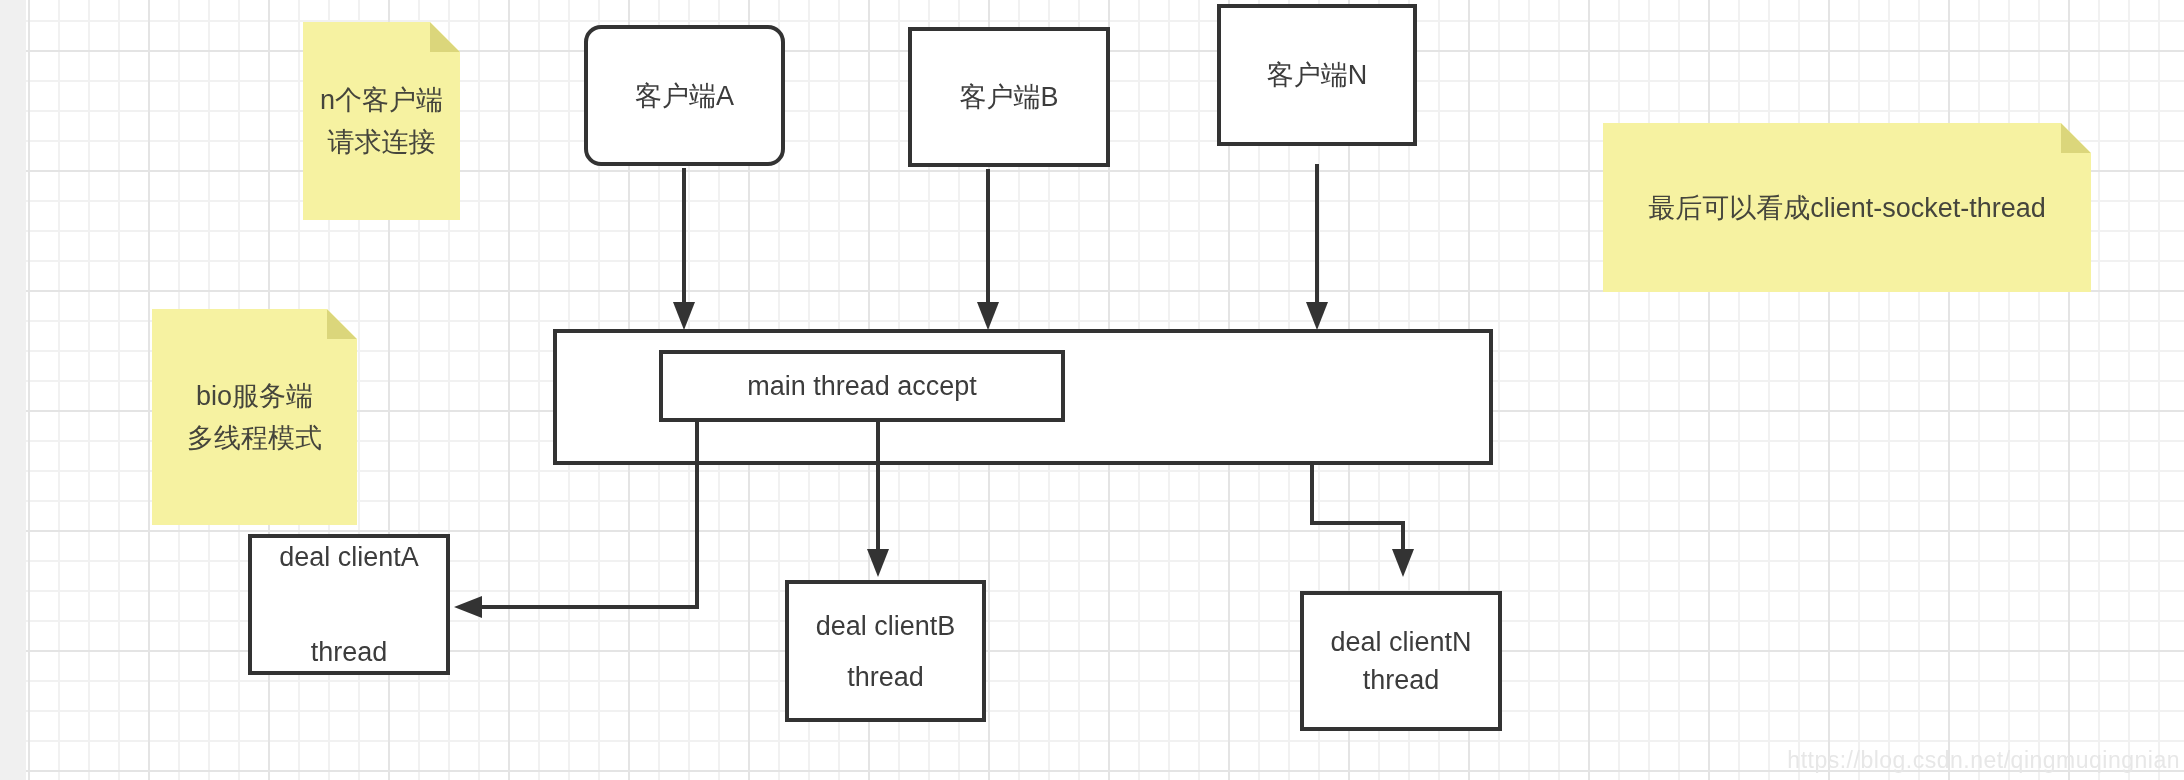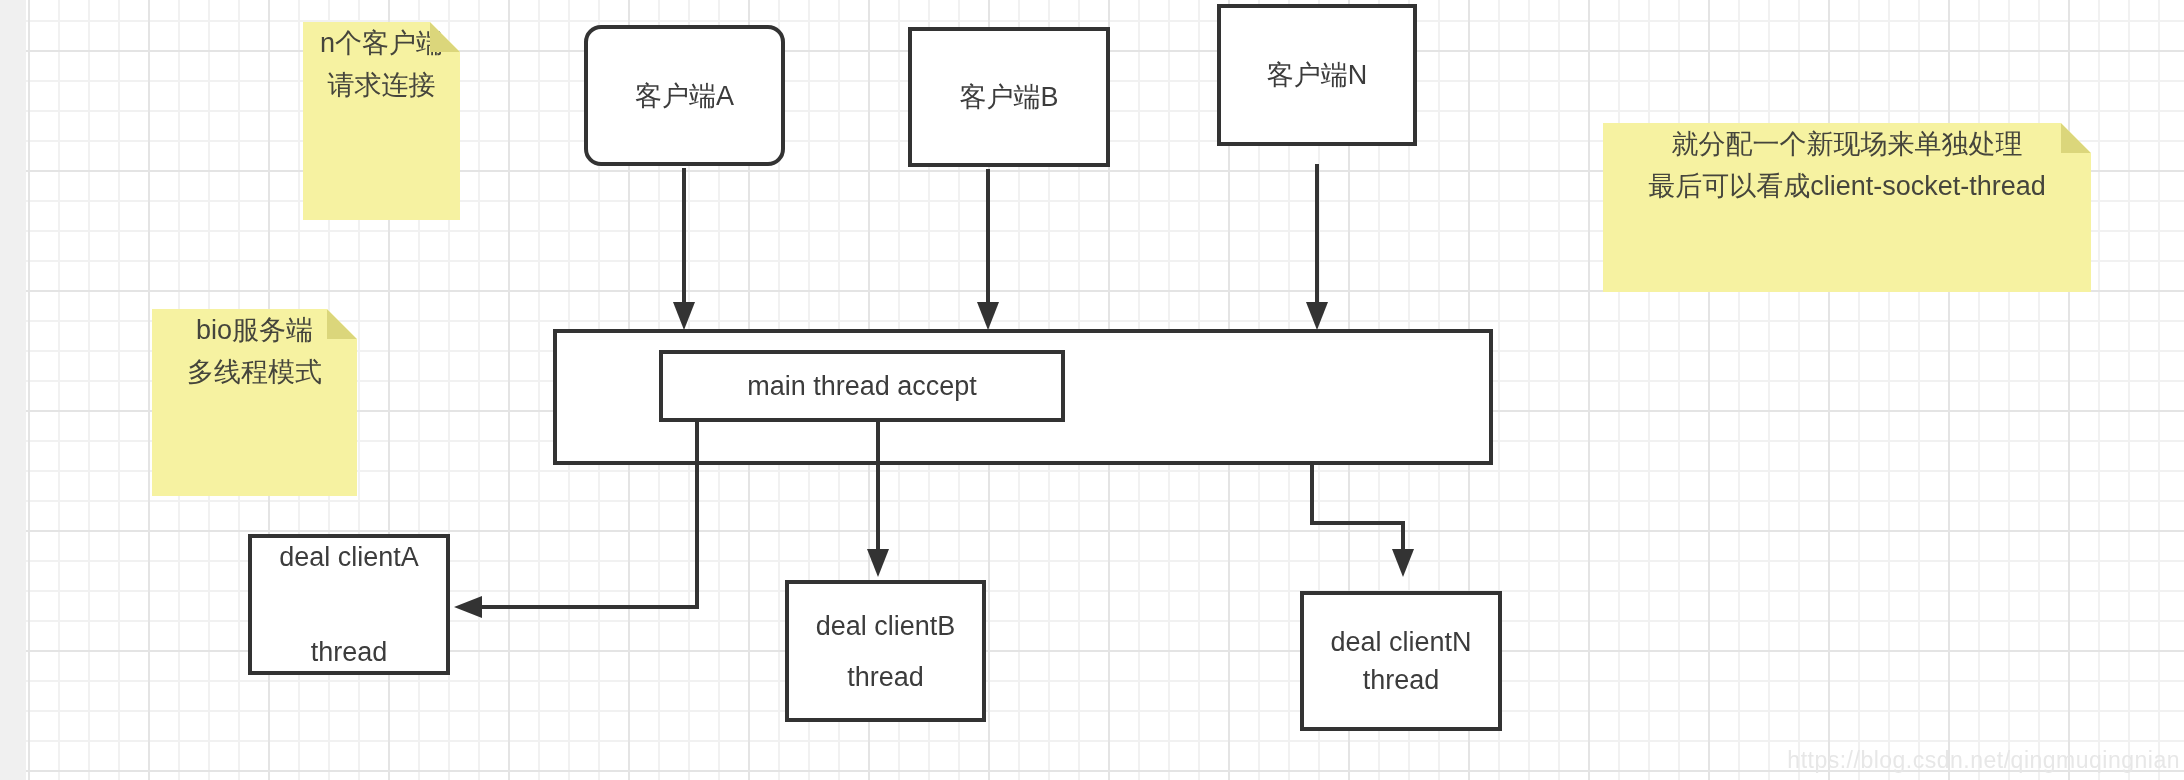--- a/index.html
+++ b/index.html
@@ -40,36 +40,36 @@
   .node-client-n { left: 1217px; top: 4px; width: 200px; height: 142px; }
   .node-server   { left: 553px; top: 329px; width: 940px; height: 136px; z-index: 3; }
   .node-main     { left: 659px; top: 350px; width: 406px; height: 72px;  z-index: 4; }
   .node-deal-a   { left: 248px;  top: 534px; width: 202px; height: 141px; justify-content: space-between; }
   .node-deal-b   { left: 785px;  top: 580px; width: 201px; height: 142px; gap: 13px; }
   .node-deal-n   { left: 1300px; top: 582px; width: 202px; height: 140px; margin-top: 9px; }
   .sticky {
     position: absolute;
     background: #f6f2a1;
     display: flex; flex-direction: column;
-    align-items: center; justify-content: flex-start;
+    align-items: center; justify-content: center;
     color: #45453c;
     font-size: 27px;
     line-height: 42px;
     text-align: center;
     z-index: 3;
     clip-path: polygon(0 0, calc(100% - 30px) 0, 100% 30px, 100% 100%, 0 100%);
   }
   .sticky .fold {
     position: absolute; top: 0; right: 0;
     width: 30px; height: 30px;
     background: #dbd67b;
     clip-path: polygon(0 0, 100% 100%, 0 100%);
   }
   .sticky-clients { left: 303px;  top: 22px;  width: 157px; height: 198px; }
-  .sticky-bio     { left: 152px;  top: 309px; width: 205px; height: 187px; }
+  .sticky-bio     { left: 152px;  top: 309px; width: 205px; height: 216px; }
   .sticky-explain { left: 1603px; top: 123px; width: 488px; height: 169px; }
   .wires { position: absolute; left: 0; top: 0; z-index: 5; pointer-events: none; }
   .wires path { stroke: #333333; stroke-width: 4px; fill: none; }
   .wires polygon { fill: #333333; stroke: none; }
   .watermark {
     position: absolute; right: 4px; bottom: 6px;
     color: #e7e7e7; font-size: 23px; letter-spacing: 0.5px;
     z-index: 6;
   }
 </style>
@@ -87,21 +87,20 @@
   </div>
 
   <div class="sticky sticky-bio">
     <span class="fold"></span>
     <span>bio服务端</span>
     <span>多线程模式</span>
   </div>
 
   <div class="sticky sticky-explain">
     <span class="fold"></span>
-    <span>就分配一个新现场来单独处理</span>
     <span>最后可以看成client-socket-thread</span>
   </div>
 
   <div class="node node-client-a">
     <span>客户端A</span>
   </div>
   <div class="node node-client-b">
     <span>客户端B</span>
   </div>
   <div class="node node-client-n">

